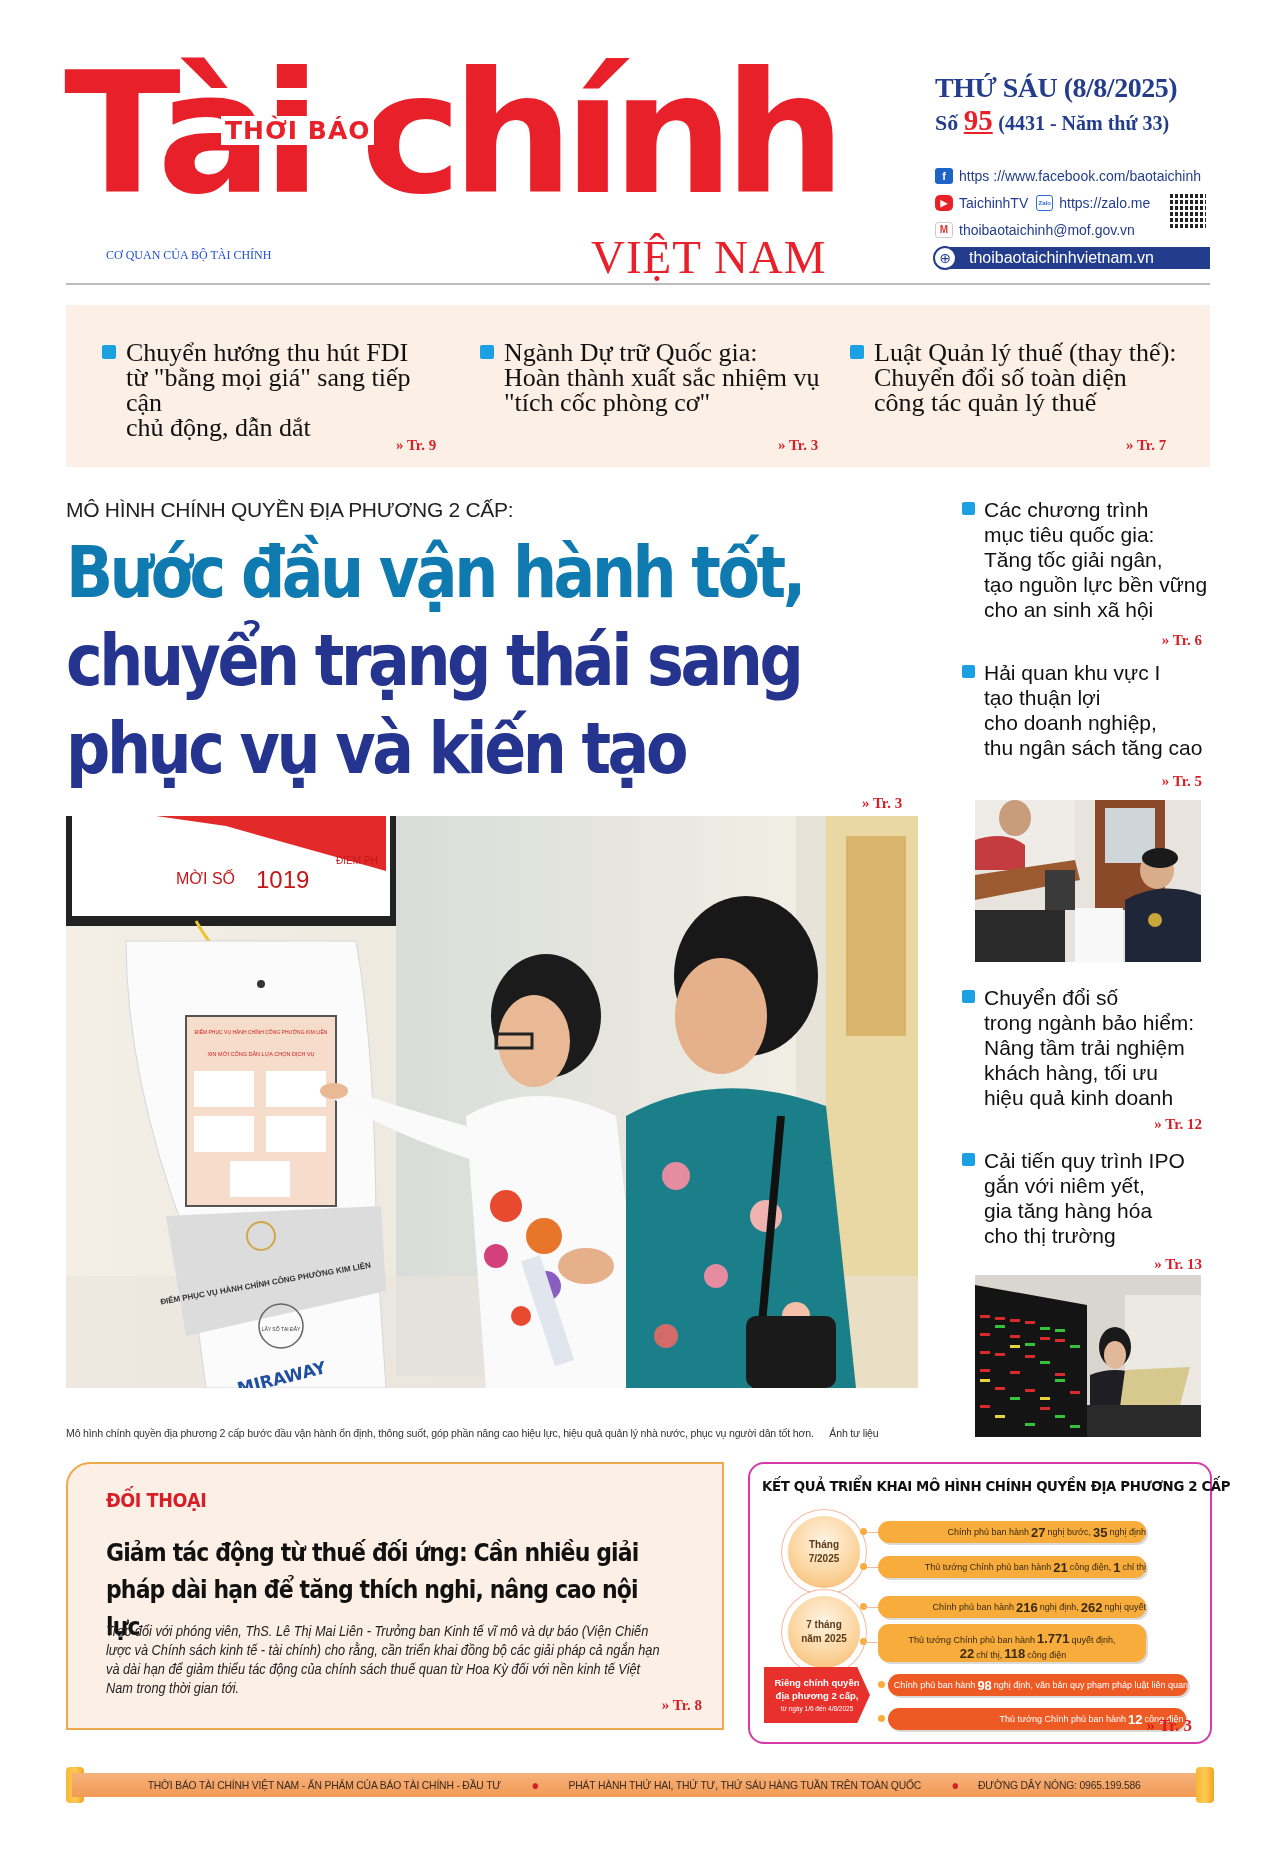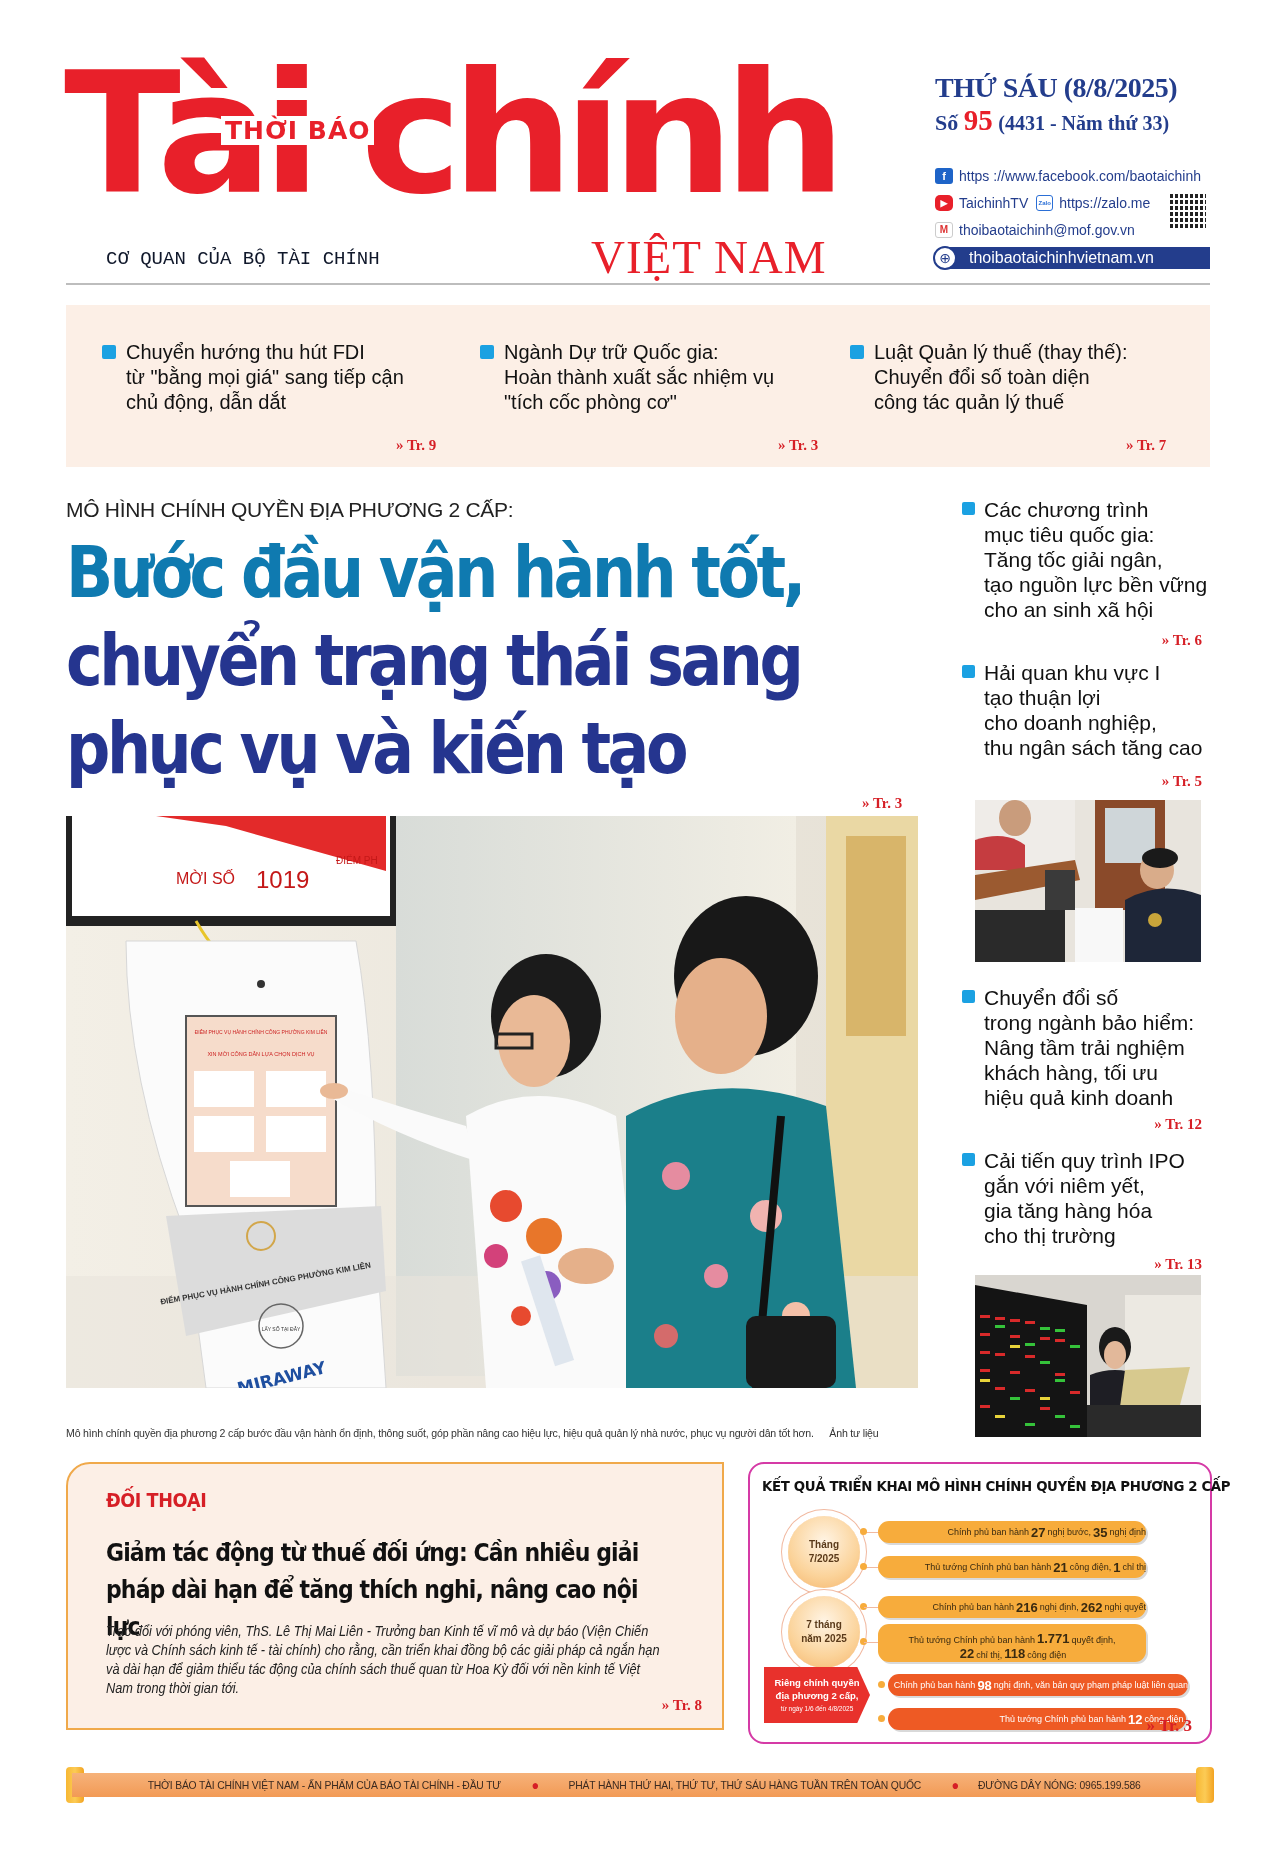--- a/index.html
+++ b/index.html
@@ -4,47 +4,47 @@
 <style>
   * { box-sizing: border-box; margin: 0; padding: 0; }
   html, body { width: 1280px; height: 1853px; background: #ffffff; overflow: hidden; }
   body { position: relative; font-family: "Liberation Sans", sans-serif; color: #111; }
 
   
   .masthead { position: absolute; left: 66px; top: 60px; width: 1144px; height: 230px; }
   .logo-small { position: absolute; left: 155px; top: 16px; font-family: "DejaVu Sans", sans-serif; font-weight: 900; font-size: 25px; color: #e8202a; letter-spacing: 1px; margin-top: 40px; }
   .logo-big { position: absolute; left: -2px; top: -10px; font-family: "DejaVu Sans", sans-serif; font-weight: 900; font-size: 168px; line-height: 1; color: #e8202a; letter-spacing: -10px; transform: scaleX(1.02); transform-origin: left top; white-space: nowrap; }
   .logo-vn { position: absolute; left: 525px; top: 170px; font-family: "Liberation Serif", serif; font-size: 47px; color: #e8202a; letter-spacing: 1px; }
-  .logo-sub { position: absolute; left: 40px; top: 188px; font-family: Liberation Mono, monospace; font-size: 19px; color: #0f172a; }
+  .logo-sub { position: absolute; left: 40px; top: 188px; font-family: Liberation Serif, serif; font-size: 12px; color: #1d4ed8; }
   .masthead-rule { position: absolute; left: 66px; top: 283px; width: 1144px; height: 2px; background: #bdbdbd; }
 
   .issue { position: absolute; left: 935px; top: 72px; width: 280px; font-family: "Liberation Serif", serif; font-weight: bold; color: #233d8c; }
   .issue-date { font-size: 28px; letter-spacing: -0.5px; }
   .issue-num { font-size: 22px; margin-top: 0px; }
-  .issue-num .big { font-size: 29px; color: #e8202a; }
+  .issue-num .big { font-size: 29px; color: #e8202a; text-decoration: underline; }
   .issue-num .paren { font-size: 20px; }
 
   .contacts { position: absolute; left: 935px; top: 162px; width: 280px; font-size: 14px; color: #233d8c; }
   .contact-row { display: flex; align-items: center; height: 27px; white-space: nowrap; }
   .ico { display: inline-flex; align-items: center; justify-content: center; width: 18px; height: 16px; border-radius: 3px; font-size: 11px; font-weight: bold; color: #fff; margin-right: 6px; flex: none; }
   .ico-fb { background: #1e64c8; }
   .ico-yt { background: #e8202a; border-radius: 5px; font-size: 9px; }
   .ico-zalo { background: #fff; border: 1px solid #2b6fd6; color: #2b6fd6; font-size: 6px; width: 17px; margin-left: 8px; }
   .ico-mail { background: #fff; border: 1px solid #ccc; color: #d33; font-size: 10px; }
   .qr { position: absolute; left: 235px; top: 30px; width: 36px; height: 36px; background:
         repeating-linear-gradient(90deg, #222 0 3px, #fff 3px 5px), #222;
         -webkit-mask: repeating-linear-gradient(0deg, #000 0 4px, transparent 4px 6px);
         mask: repeating-linear-gradient(0deg, #000 0 4px, transparent 4px 6px); }
   .web-bar { position: absolute; left: 935px; top: 247px; width: 275px; height: 22px; background: #233d8c; color: #fff; font-size: 16px; display: flex; align-items: center; border-radius: 11px 0 0 11px; }
   .globe { width: 24px; height: 24px; border-radius: 50%; background: #fff; border: 2px solid #233d8c; margin-left: -2px; margin-right: 12px; display: flex; align-items: center; justify-content: center; color: #233d8c; font-size: 14px; }
 
   
   .teasers { position: absolute; left: 66px; top: 305px; width: 1144px; height: 162px; background: #fcefe6; }
   .teaser { position: absolute; top: 35px; }
-  .teaser-title { font-size: 20px; line-height: 25px; color: #111; padding-left: 24px; position: relative; }
+  .teaser-title { font-size: 26px; line-height: 25px; color: #111; padding-left: 24px; position: relative; font-family: Liberation Serif, serif; }
   .bullet { position: absolute; left: 0; top: 5px; width: 14px; height: 14px; background: #1ba1e2; border-radius: 2px; }
   .page-ref { position: absolute; font-family: "Liberation Serif", serif; font-weight: bold; font-size: 15px; color: #d61f26; }
 
   
   .kicker { position: absolute; left: 66px; top: 498px; font-size: 21px; color: #222; letter-spacing: -0.3px; }
   .headline { position: absolute; left: 66px; top: 528px; width: 880px; font-family: "DejaVu Sans", sans-serif; font-weight: 900; font-size: 72px; line-height: 88px; letter-spacing: -4px; transform: scaleX(0.86); transform-origin: left top; }
   .headline .l1 { color: #0f7ab0; display: block; }
   .headline .l2, .headline .l3 { color: #25358f; display: block; }
   .lead-ref { left: 862px; top: 795px; }
 

